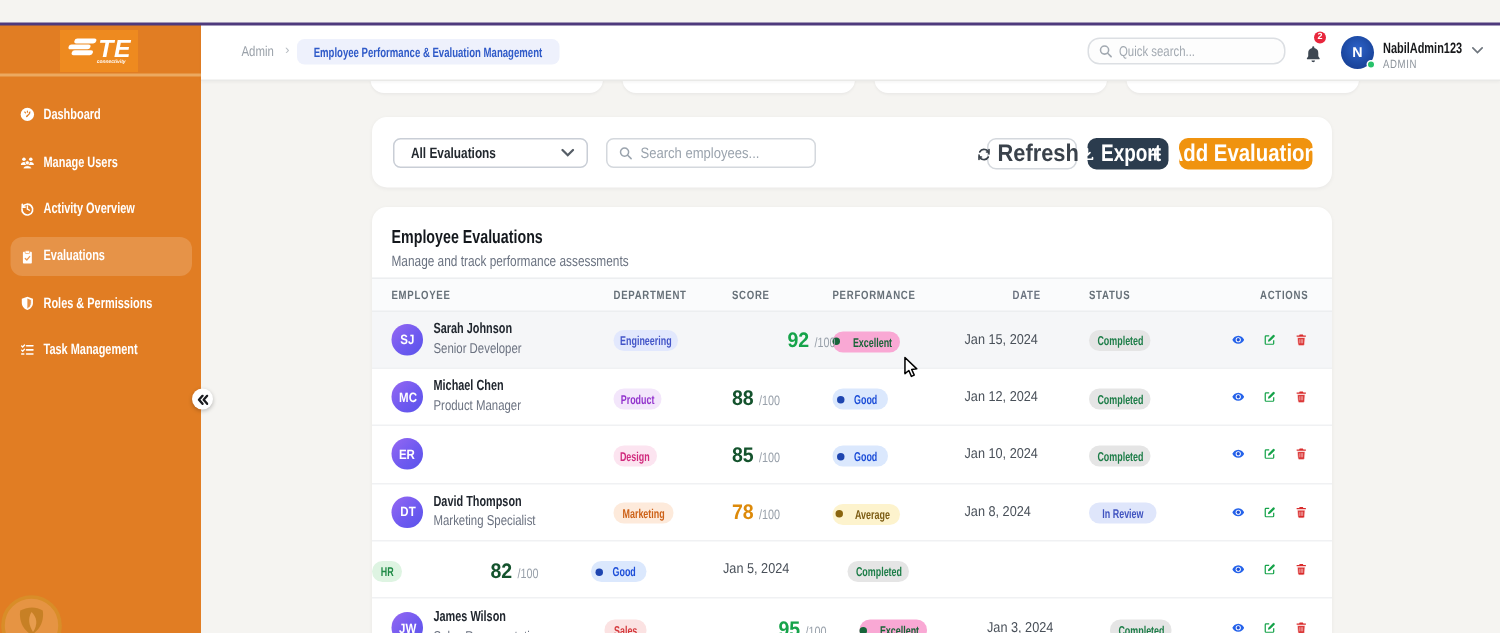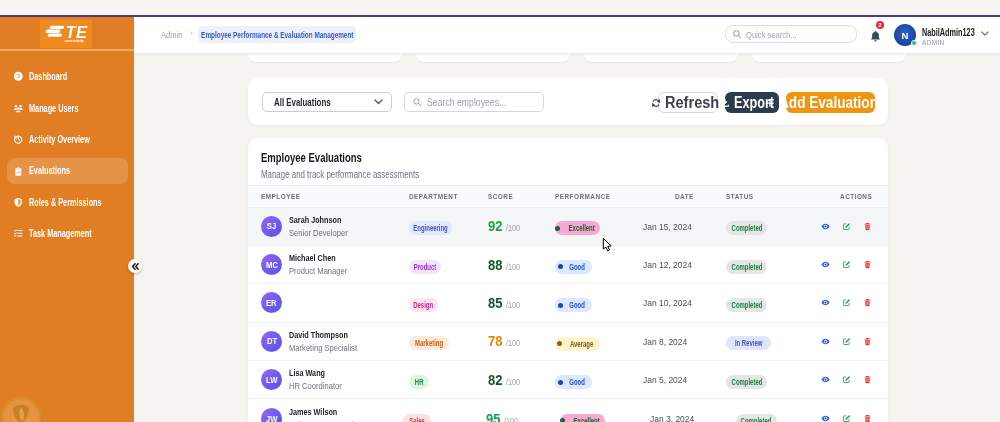--- a/index.html
+++ b/index.html
@@ -21,21 +21,21 @@
   .navitem .cx { transform:scaleX(0.73); }
   .navitem.sel::before { content:""; position:absolute; left:7px; right:6px; top:2.5px; bottom:2.5px; background:rgba(255,255,255,0.17); border-radius:8px; }
   .navitem span, .navitem svg { position:relative; z-index:1; }
   .collapse { top:244px; left:128px; width:14px; height:14px; background:#fff; border-radius:50%; box-shadow:0 1px 3px rgba(0,0,0,.25); display:flex; align-items:center; justify-content:center; z-index:5; }
 
   
   .header { top:1px; left:134px; width:866px; height:38px; background:#fff; border-bottom:1px solid #e9e9e7; box-shadow:0 1px 2px rgba(0,0,0,0.04); z-index:2;}
   .header > * { position:absolute; }
   .crumb-admin { top:13px; left:27px; font-size:9.5px; color:#9aa1a9; }
   .crumb-sep { top:12px; left:56px; font-size:9px; color:#b6bcc2; }
-  .crumb-pill { top:10px; left:64px; width:158px; height:17px; background:#eef1fc; border-radius:5px; display:flex; align-items:center; justify-content:center; font-size:9px; font-weight:600; color:#2f5ac8; }
+  .crumb-pill { top:10px; left:64px; width:175px; height:17px; background:#eef1fc; border-radius:5px; display:flex; align-items:center; justify-content:center; font-size:9px; font-weight:600; color:#2f5ac8; }
   .crumb-pill .cx { transform:scaleX(0.71); transform-origin:50% 50%; }
   .qsearch { top:9px; left:591px; width:132px; height:18px; border:1px solid #dcdfe3; border-radius:8px; background:#fdfdfd; display:flex; align-items:center; padding:0 6px; color:#a2a9b1; font-size:9.5px; }
   .qsearch svg { width:10px; height:10px; margin-right:4px; flex:0 0 auto; }
   .bell { top:13px; left:735px; width:13px; height:14px; }
   .badge { top:5px; left:742px; width:8px; height:8px; background:#e8263c; border-radius:50%; color:#fff; font-size:6px; font-weight:700; display:flex; align-items:center; justify-content:center; }
   .uavatar { top:8px; left:760px; width:22px; height:22px; border-radius:50%; background:radial-gradient(circle at 50% 40%, #2e63c9 0%, #1d4aa4 55%, #16398a 100%); color:#fff; font-weight:700; font-size:9.5px; display:flex; align-items:center; justify-content:center; }
   .udot { top:24px; left:777px; width:6px; height:6px; background:#27c26a; border:1px solid #fff; border-radius:50%; }
   .uname { top:11px; left:788px; font-size:10px; font-weight:700; color:#17181a; }
   .uname .cx { transform:scaleX(0.73); }
   .urole { top:21.5px; left:788px; font-size:8px; color:#8d949c; }
@@ -96,21 +96,21 @@
   .p-pro { background:#f3e6fb; color:#9333cd; width:32px; }
   .p-des { background:#fce4f0; color:#d02a7d; width:29px; }
   .p-mar { background:#fdeadb; color:#cd6117; width:40px; }
   .p-hr  { background:#def4e2; color:#1f8a46; width:20px; }
   .p-sal { background:#fbe2e2; color:#d4383c; width:28px; }
   .pf-exc { background:#f9a8d4; color:#186437; width:45px; }
   .pf-good { background:#dbe8fd; color:#1d4ed8; width:37px; }
   .pf-avg { background:#fdf3cd; color:#7b5b12; width:45px; }
   .st-comp { background:#e5e5e5; color:#1d7d48; width:41px;text-align:right; }
   .st-rev  { background:#dfe6fb; color:#4054c0; width:45px; }
-  .g { color:#16a34a; } .b { color:#14532d; } .o { color:#dd8a0a; }
+  .g { color:#16a34a;margin-left:37px; } .b { color:#14532d; } .o { color:#dd8a0a; }
   .aicon { width:9px; height:9px; }
 
   .wm { top:378px; left:-1px; width:46px; height:46px; opacity:0.75; }
   .cursor { top:222px; left:602px; z-index:9; }
 </style>
 </head>
 <body>
 <div id="app">
 
   <div class="abs statcard" style="left:247px; width:155px;"></div>
@@ -434,29 +434,20 @@
             <path d="M11 5H5.5A1.5 1.5 0 0 0 4 6.5v12A1.5 1.5 0 0 0 5.5 20h12a1.5 1.5 0 0 0 1.5-1.5V13"></path>
             <path d="M17.8 3.7a2 2 0 0 1 2.8 2.8l-8.3 8.3-3.6.8.8-3.6 8.3-8.3z" fill="#16a34a" stroke="none"></path>
           </svg>
           <svg class="aicon" viewBox="0 0 24 24" fill="#d92b2b">
             <path d="M9.2 2.6h5.6l1 1.9h4.4v2.3H3.8V4.5h4.4l1-1.9z"></path>
             <path d="M5.4 8.3h13.2l-.9 11.7a2.1 2.1 0 0 1-2.1 2H8.4a2.1 2.1 0 0 1-2.1-2L5.4 8.3zm4 2.6v7.6m2.6-7.6v7.6m2.6-7.6v7.6" stroke="#fbe3e3" stroke-width="1.1"></path>
           </svg>
         </div>
     </div>
     <div class="trow" style="top:223.1px;">
-      <div class="c-emp">
-          <div class="avatar">
-            <span class="cx" style="transform-origin:50% 50%; transform:scaleX(0.85);">LW</span>
-          </div>
-          <div>
-            <div class="ename"><span class="cx">Lisa Wang</span></div>
-            <div class="erole"><span class="cx">HR Coordinator</span></div>
-          </div>
-        </div>
       <div class="c-dep"><span class="pill p-hr">
             <span class="cx">HR</span>
           </span></div>
       <div class="c-sco">
           <span class="score b"><span class="cx">82</span></span>
           <span class="s100"><span class="cx">/100</span></span>
         </div>
       <div class="c-per"><span class="pill pf-good">
             <span class="dot" style="background:#1e45b0;"></span>
             <span class="cx">Good</span>

